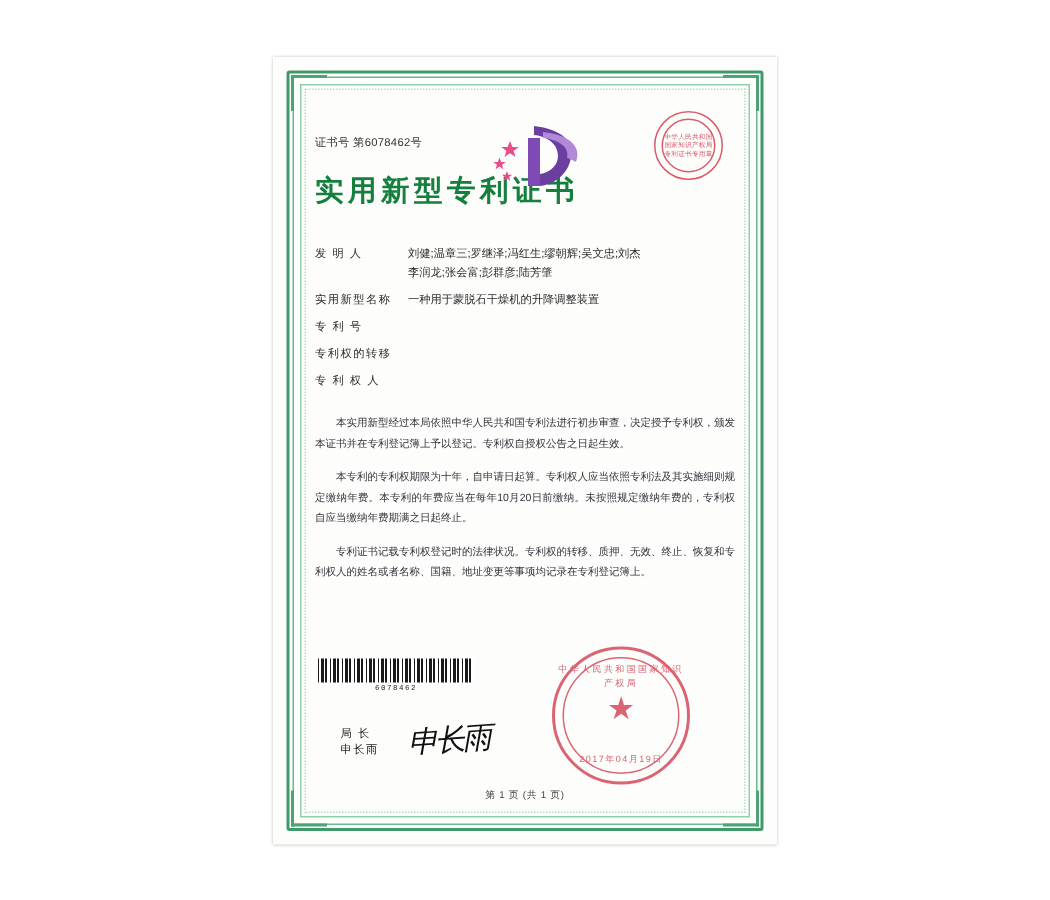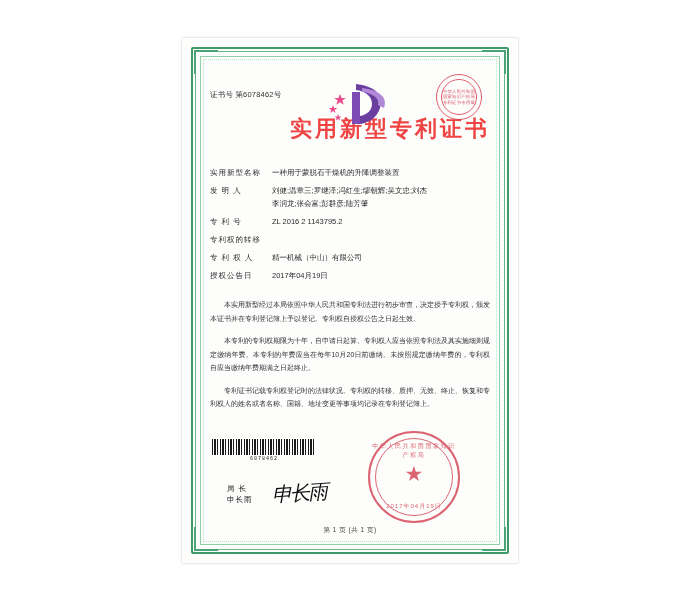--- a/index.html
+++ b/index.html
@@ -108,24 +108,24 @@
     left: 0; right: 0;
     top: 50%;
     transform: translateY(-50%);
     text-align: center;
     font-size: 4.4px;
     line-height: 5.4px;
     color: #cf3446;
     letter-spacing: 0.2px;
   }
   .title {
-    text-align: right;
-    font-size: 22px;
+    text-align: left;
+    font-size: 19px;
     font-weight: bold;
-    color: #ef4444;
+    color: #15803d;
     letter-spacing: 3px;
     margin-top: 14px;
     font-family: "DejaVu Sans", "Liberation Sans", sans-serif;
   }
   .meta {
     margin-top: 22px;
     font-size: 7.5px;
     line-height: 13px;
     color: #2b2b2b;
   }
@@ -294,44 +294,38 @@
         <div class="ring2"></div>
         <div class="st-text">中华人民共和国<br>国家知识产权局<br>专利证书专用章</div>
       </div>
 
       <div class="cert-no">证书号 第6078462号</div>
 
       <div class="title">实用新型专利证书</div>
 
       <div class="meta">
         <div class="row">
-          <div class="lbl">实用新型名称</div>
-          <div class="val">一种用于蒙脱石干燥机的升降调整装置</div>
-        </div>
-        <div class="row">
           <div class="lbl">发 明 人</div>
           <div class="val">
             <span>刘健;温章三;罗继泽;冯红生;缪朝辉;吴文忠;刘杰</span>
             <span class="line2">李润龙;张会富;彭群彦;陆芳肇</span>
           </div>
         </div>
         <div class="row">
+          <div class="lbl">实用新型名称</div>
+          <div class="val">一种用于蒙脱石干燥机的升降调整装置</div>
+        </div>
+        <div class="row">
           <div class="lbl">专 利 号</div>
-          <div class="val">ZL 2016 2 1143795.2</div>
         </div>
         <div class="row">
           <div class="lbl">专利权的转移</div>
         </div>
         <div class="row">
           <div class="lbl">专 利 权 人</div>
-          <div class="val">精一机械（中山）有限公司</div>
-        </div>
-        <div class="row">
-          <div class="lbl">授权公告日</div>
-          <div class="val">2017年04月19日</div>
         </div>
       </div>
 
       <div class="body-text">
         <p>本实用新型经过本局依照中华人民共和国专利法进行初步审查，决定授予专利权，颁发本证书并在专利登记簿上予以登记。专利权自授权公告之日起生效。</p>
         <p>本专利的专利权期限为十年，自申请日起算。专利权人应当依照专利法及其实施细则规定缴纳年费。本专利的年费应当在每年10月20日前缴纳。未按照规定缴纳年费的，专利权自应当缴纳年费期满之日起终止。</p>
         <p>专利证书记载专利权登记时的法律状况。专利权的转移、质押、无效、终止、恢复和专利权人的姓名或者名称、国籍、地址变更等事项均记录在专利登记簿上。</p>
       </div>
 
       <div class="barcode">

